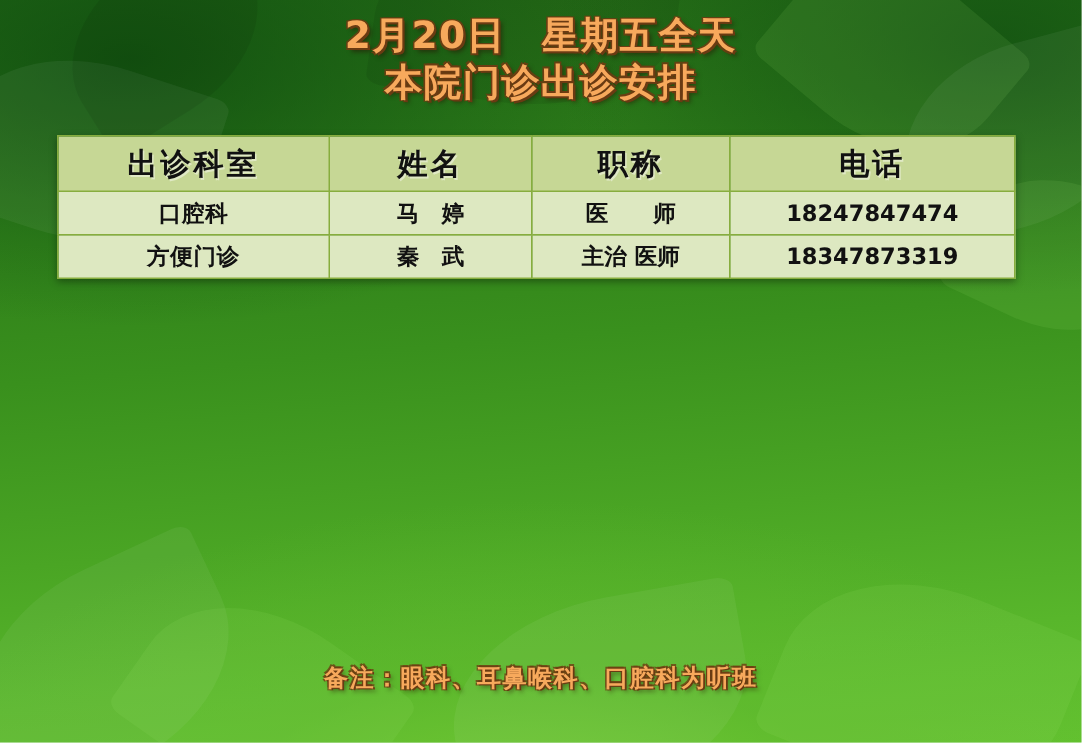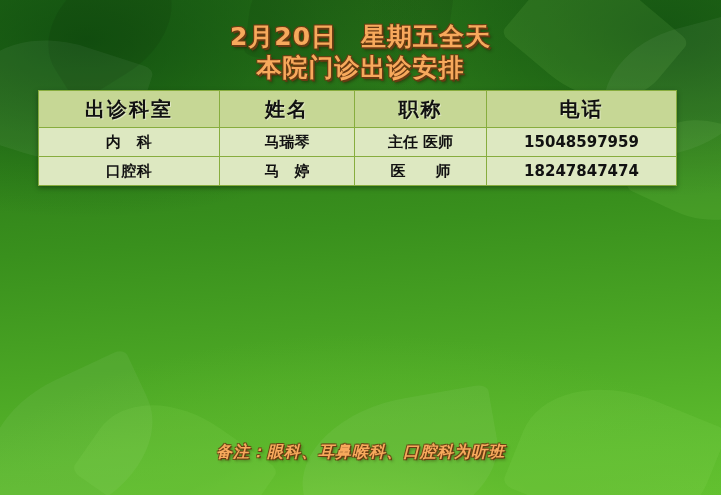--- a/index.html
+++ b/index.html
@@ -19,21 +19,21 @@
   .leaf{
     position:absolute;
     background:rgba(255,255,255,0.055);
     border-radius:58% 6% 58% 6%;
     pointer-events:none;
   }
   .leaf.d{background:rgba(0,0,0,0.07);}
   .leaf.v{background:rgba(170,235,120,0.10);}
 
   #title-block{
-    position:absolute;left:0;top:21px;width:721px;text-align:center;
+    position:absolute;left:0;top:8px;width:721px;text-align:center;
     z-index:5;
   }
   .title-line{
     color:#f7a95c;
     font-weight:bold;
     font-size:25px;
     line-height:31px;
     letter-spacing:1px;
     text-shadow:
       1.6px 1.6px 0 #6a3a12,
@@ -78,21 +78,20 @@
 
   #footnote{
     position:absolute;left:0;top:442px;width:721px;text-align:center;z-index:5;
     color:#f7a95c;font-size:16px;font-weight:bold;letter-spacing:1px;
     text-shadow:
       1.2px 1.2px 0 #6a3a12,
       -0.8px -0.8px 0 rgba(110,60,18,0.8),
       0.8px -0.8px 0 rgba(110,60,18,0.8),
       -0.8px 0.8px 0 rgba(110,60,18,0.8),
       2px 2px 3px rgba(40,20,5,0.5);
-    font-style: italic;
   }
 </style>
 </head>
 <body>
 
 <div id="poster">
 
   <div class="leaf" style="left:-30px;top:40px;width:170px;height:120px;transform:rotate(18deg);"></div>
   <div class="leaf d" style="left:40px;top:-25px;width:140px;height:100px;transform:rotate(-32deg);"></div>
   <div class="leaf v" style="left:520px;top:-20px;width:150px;height:115px;transform:rotate(40deg);"></div>
@@ -119,28 +118,28 @@
     <thead>
       <tr>
         <th>出诊科室</th>
         <th>姓名</th>
         <th>职称</th>
         <th>电话</th>
       </tr>
     </thead>
     <tbody id="schedule-body">
         <tr>
-          <td><span>内　科</span></td>
-          <td>马瑞琴</td>
-          <td>主任 医师</td>
-          <td>15048597959</td>
-        </tr>
-        <tr>
           <td><span>口腔科</span></td>
           <td>马　婷</td>
           <td>医　　师</td>
           <td>18247847474</td>
+        </tr>
+        <tr>
+          <td><span>方便门诊</span></td>
+          <td>秦　武</td>
+          <td>主治 医师</td>
+          <td>18347873319</td>
         </tr>
       </tbody>
   </table>
 
   <div id="footnote">备注：眼科、耳鼻喉科、口腔科为听班</div>
 </div>
 
 </body></html>

